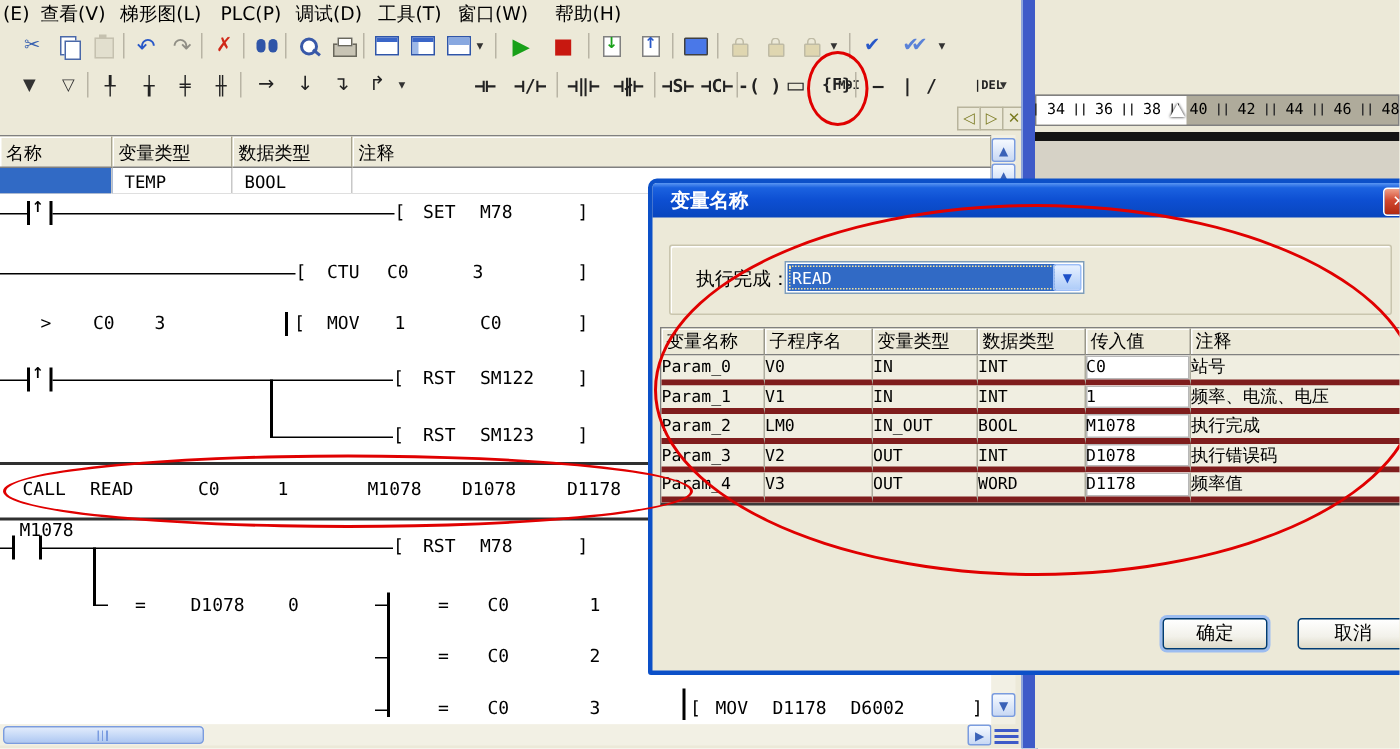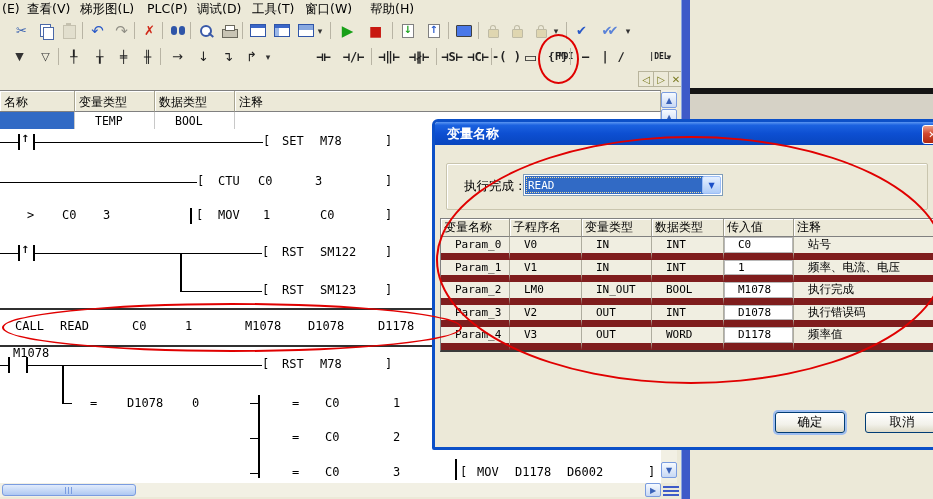--- a/index.html
+++ b/index.html
@@ -43,21 +43,21 @@
   .i-lock::before{content:"";position:absolute;left:1px;top:-5px;width:4px;height:4px;border:1px solid #8A8468;border-bottom:none;border-radius:3px 3px 0 0}
   
   #navstrip{left:0;top:68px;width:681px;height:22px;background:#ECE9D8}
   .navb{position:absolute;top:3px;width:14px;height:14px;border:1px solid #B8B49C;background:#ECE9D8;
         display:flex;align-items:center;justify-content:center;font-size:10px;color:#7A7A20}
   
   #vartable{left:0;top:90px;width:661px;height:39px;background:#fff;border-top:1px solid #808080}
   .vth{position:absolute;top:0;height:21px;background:#ECE9D8;border-right:1px solid #A8A490;border-bottom:1px solid #808080;
        box-shadow:inset 1px 1px 0 #fff;padding:3px 4px;box-sizing:border-box;font-size:12px;white-space:nowrap;overflow:hidden}
   .vtd{position:absolute;top:21px;height:18px;border-right:1px solid #C8C8C8;border-bottom:1px solid #808080;
-       padding:2px 20px;box-sizing:border-box;font-size:11.5px}
+       padding:2px 8px;box-sizing:border-box;font-size:11.5px}
   .selcell{background:#316AC5}
   
   #ladder{left:0;top:129px;width:661px;height:354px;background:#fff;overflow:hidden}
   .hl{position:absolute;height:1px;background:#000}
   .vl{position:absolute;width:2px;background:#000}
   .tk{position:absolute;font-family:"DejaVu Sans Mono","Liberation Mono",monospace;font-size:12px;white-space:pre;color:#000}
   .sepln{position:absolute;height:2px;background:#303030;left:0;width:657px}
   .uparr{position:absolute;font-size:10px;font-weight:bold}
   
   .sbtrack{background:#F2F0E4}
@@ -96,22 +96,22 @@
   #combosel{position:absolute;left:1px;top:1px;right:18px;bottom:1px;background:#316AC5;color:#fff;
           font:11px "DejaVu Sans Mono",monospace;display:flex;align-items:center;padding-left:3px;outline:1px dotted #F0E0A0;outline-offset:-2px}
   #combobtn{position:absolute;right:1px;top:1px;width:17px;bottom:1px;border:1px solid #9CBEF8;border-radius:2px;
           background:linear-gradient(180deg,#E6F0FF,#AECCF8);display:flex;align-items:center;justify-content:center;
           color:#1C50C8;font-size:8px}
   #dlgtable{position:absolute;left:5px;top:96px;width:500px;display:grid;
           grid-template-columns:69px 72px 70px 72px 70px 1fr;
           border-top:1px solid #808080;border-left:1px solid #808080;border-bottom:2px solid #3A3A3A}
   .th{background:#ECE9D8;box-shadow:inset 1px 1px 0 #fff;border-right:1px solid #9A988A;border-bottom:1px solid #808080;
       font-size:12px;padding:1px 3px;height:15px;line-height:15px;white-space:nowrap;overflow:hidden}
-  .td{background:#F0EEE1;border-right:1px solid #AEAC9E;border-bottom:7px solid #7f1d1d;font:11px "DejaVu Sans Mono","Liberation Mono",monospace;
-      padding:1px 14px;height:13.5px;line-height:13px;white-space:nowrap;overflow:hidden}
+  .td{background:#F0EEE1;border-right:1px solid #AEAC9E;border-bottom:4px solid #7f1d1d;font:11px "DejaVu Sans Mono","Liberation Mono",monospace;
+      padding:1px 0;height:13.5px;line-height:13px;white-space:nowrap;overflow:hidden}
   .tdcn{font-family:"DejaVu Sans","Liberation Sans",sans-serif;font-size:11.5px}
   .tv{background:#fff;box-shadow:inset 0 0 0 1px #B8B8B8}
   .xpbtn{position:absolute;top:290px;height:21px;border:1px solid #003C74;border-radius:3px;
          background:linear-gradient(180deg,#FFFFFF,#F2F1EA 60%,#DDDAC8);font-size:12.5px;color:#000;
          display:flex;align-items:center;justify-content:center;box-sizing:border-box}
   #okbtn{left:340px;width:70px;box-shadow:0 0 0 2px #9DBDF0}
   #cancelbtn{left:430px;width:74px}
   
   .redell{position:absolute;border:2px solid #E00000;border-radius:50%;z-index:60;pointer-events:none;background:transparent}
 </style>
@@ -352,20 +352,32 @@
 </div>
 <span class="sbtn" style="left:645px;top:483px;width:16px;height:14px">▶</span>
 <div class="ab" style="left:661px;top:483px;width:20px;height:14px;background:#ECE9D8">
   <i class="ab" style="left:2px;top:3px;width:16px;height:2px;background:#3E5AC8"></i>
   <i class="ab" style="left:2px;top:7px;width:16px;height:2px;background:#3E5AC8"></i>
   <i class="ab" style="left:2px;top:11px;width:16px;height:2px;background:#3E5AC8"></i>
 </div>
 
 <div class="ab" id="divider"></div>
 <div class="ab" id="rpane">
+  <div id="ruler">
+    <div id="rulerwhite"></div>
+    <span class="rlbl" style="left:2px">34</span>
+    <span class="rlbl" style="left:34px">36</span>
+    <span class="rlbl" style="left:66px">38</span>
+    <span class="rlbl" style="left:97px">40</span>
+    <span class="rlbl" style="left:129px">42</span>
+    <span class="rlbl" style="left:161px">44</span>
+    <span class="rlbl" style="left:193px">46</span>
+    <span class="rlbl" style="left:225px">48</span>
+    <i id="rmark"></i>
+  </div>
   <div id="blackbar"></div>
   <div id="grayarea"></div>
 </div>
 
 <div class="ab" id="dialog">
   <div id="dlgtitle">
     <span>变量名称</span>
   </div>
   <span id="dlgclose">✕</span>
 

